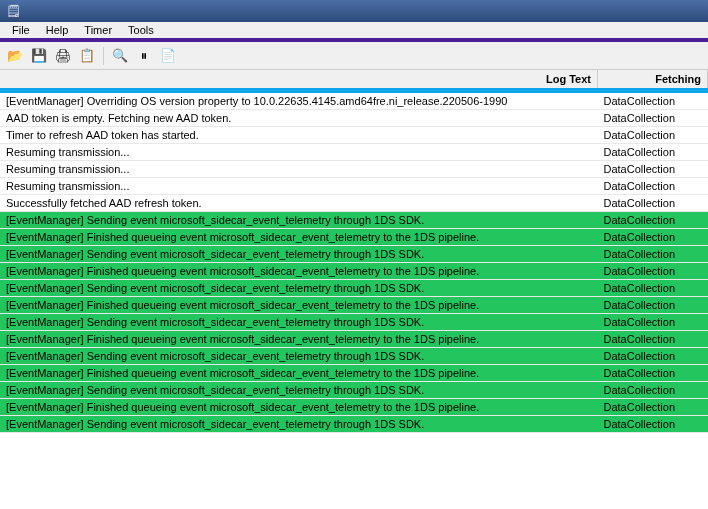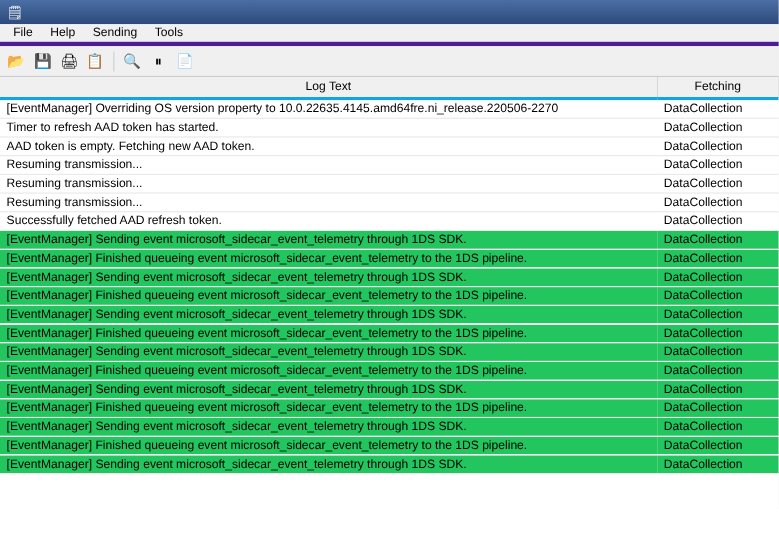--- a/index.html
+++ b/index.html
@@ -66,25 +66,25 @@
       height: calc(509px - 22px - 20px - 28px);
       background: white;
     }
     table {
       width: 100%;
       border-collapse: collapse;
       font-size: 11px;
     }
     thead th {
       background: #f0f0f0;
-      border-bottom: 3px solid #0ea5e9;
+      border-bottom: 5px solid #0ea5e9;
       border-right: 1px solid #ccc;
       padding: 3px 6px;
-      text-align: center;
-      font-weight: normal;
+      text-align: right;
+      font-weight: bold;
       position: sticky;
       top: 0;
       z-index: 1;
     }
     tbody tr td {
       padding: 2px 6px;
       border-bottom: 1px solid #e8e8e8;
       white-space: nowrap;
       overflow: hidden;
       text-overflow: ellipsis;
@@ -112,21 +112,21 @@
 
 <div class="title-bar">
   <span style="font-size:12px;">🗒</span>
   <span></span>
 </div>
 
 <div class="menu-bar">
 
 <div class="menu-item">File</div>
     <div class="menu-item">Help</div>
-    <div class="menu-item">Sending</div>
+    <div class="menu-item">Timer</div>
     <div class="menu-item">Tools</div>
   </div>
 
 <div class="toolbar">
 
 <button class="toolbar-btn">📂</button>
     <button class="toolbar-btn">💾</button>
     <button class="toolbar-btn">🖨</button>
     <button class="toolbar-btn">📋</button>
     <span class="toolbar-separator"></span>
@@ -138,29 +138,29 @@
 <div class="table-container">
   <table>
     <thead>
       <tr>
         <th class="col-text">Log Text</th>
         <th class="col-component">Fetching</th>
       </tr>
     </thead>
     <tbody id="log-tbody">
     <tr class="normal">
-          <td class="col-text">[EventManager] Overriding OS version property to 10.0.22635.4145.amd64fre.ni_release.220506-2270</td>
+          <td class="col-text">[EventManager] Overriding OS version property to 10.0.22635.4145.amd64fre.ni_release.220506-1990</td>
+          <td class="col-component">DataCollection</td>
+        </tr>
+        <tr class="normal">
+          <td class="col-text">AAD token is empty. Fetching new AAD token.</td>
           <td class="col-component">DataCollection</td>
         </tr>
         <tr class="normal">
           <td class="col-text">Timer to refresh AAD token has started.</td>
-          <td class="col-component">DataCollection</td>
-        </tr>
-        <tr class="normal">
-          <td class="col-text">AAD token is empty. Fetching new AAD token.</td>
           <td class="col-component">DataCollection</td>
         </tr>
         <tr class="normal">
           <td class="col-text">Resuming transmission...</td>
           <td class="col-component">DataCollection</td>
         </tr>
         <tr class="normal">
           <td class="col-text">Resuming transmission...</td>
           <td class="col-component">DataCollection</td>
         </tr>

